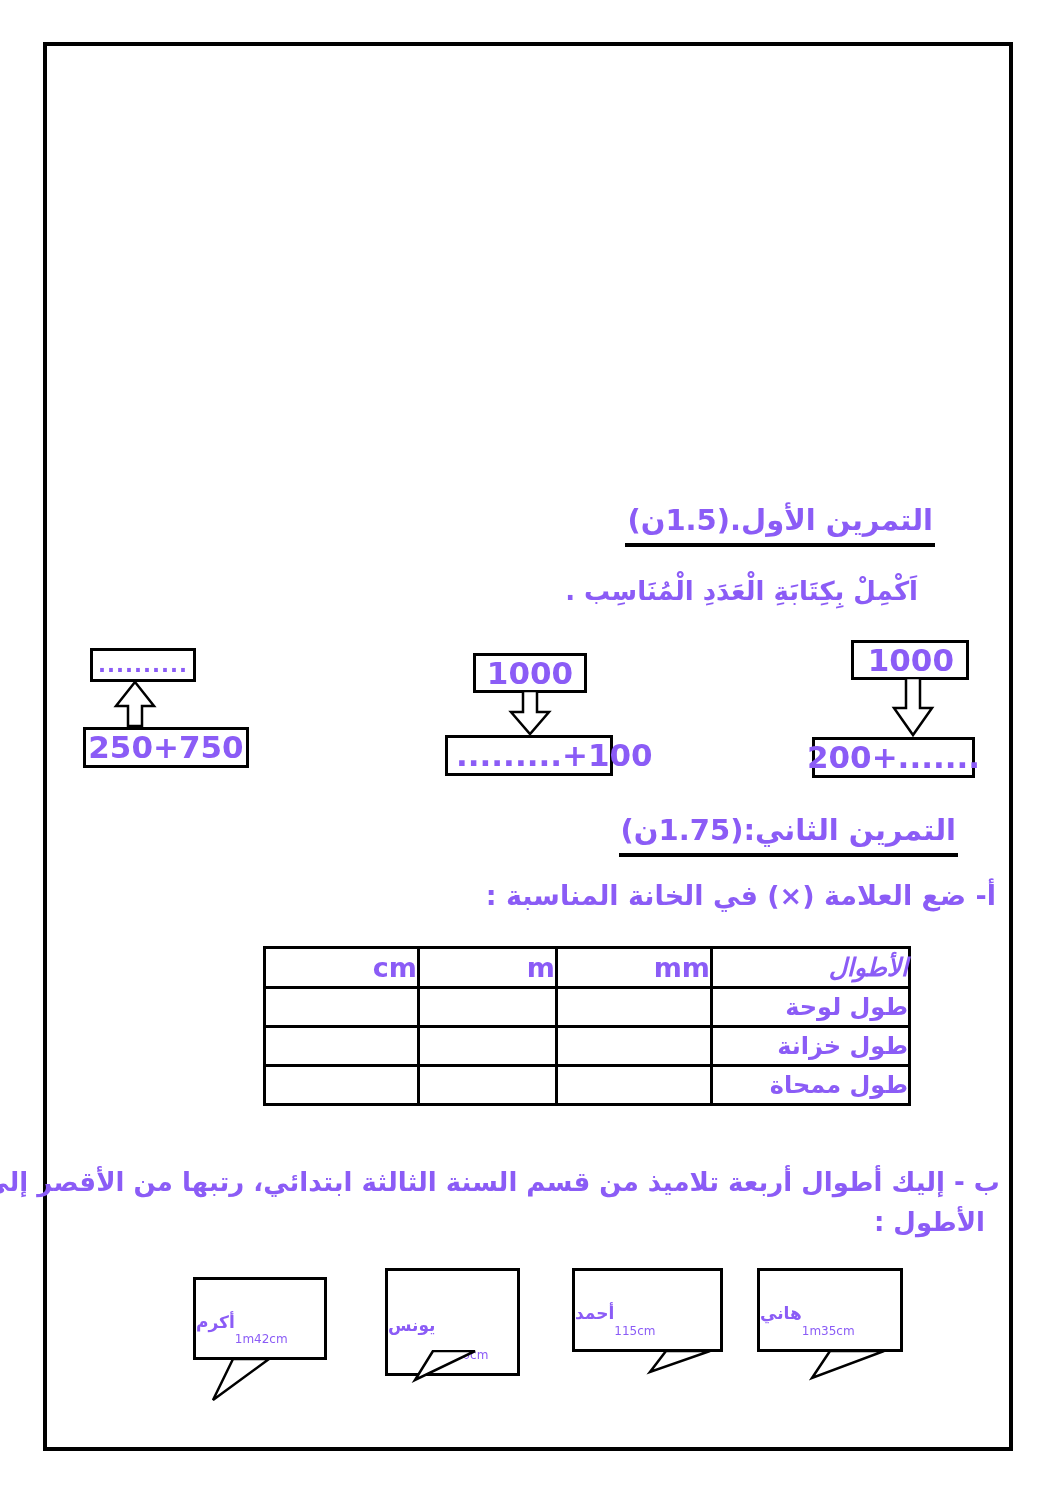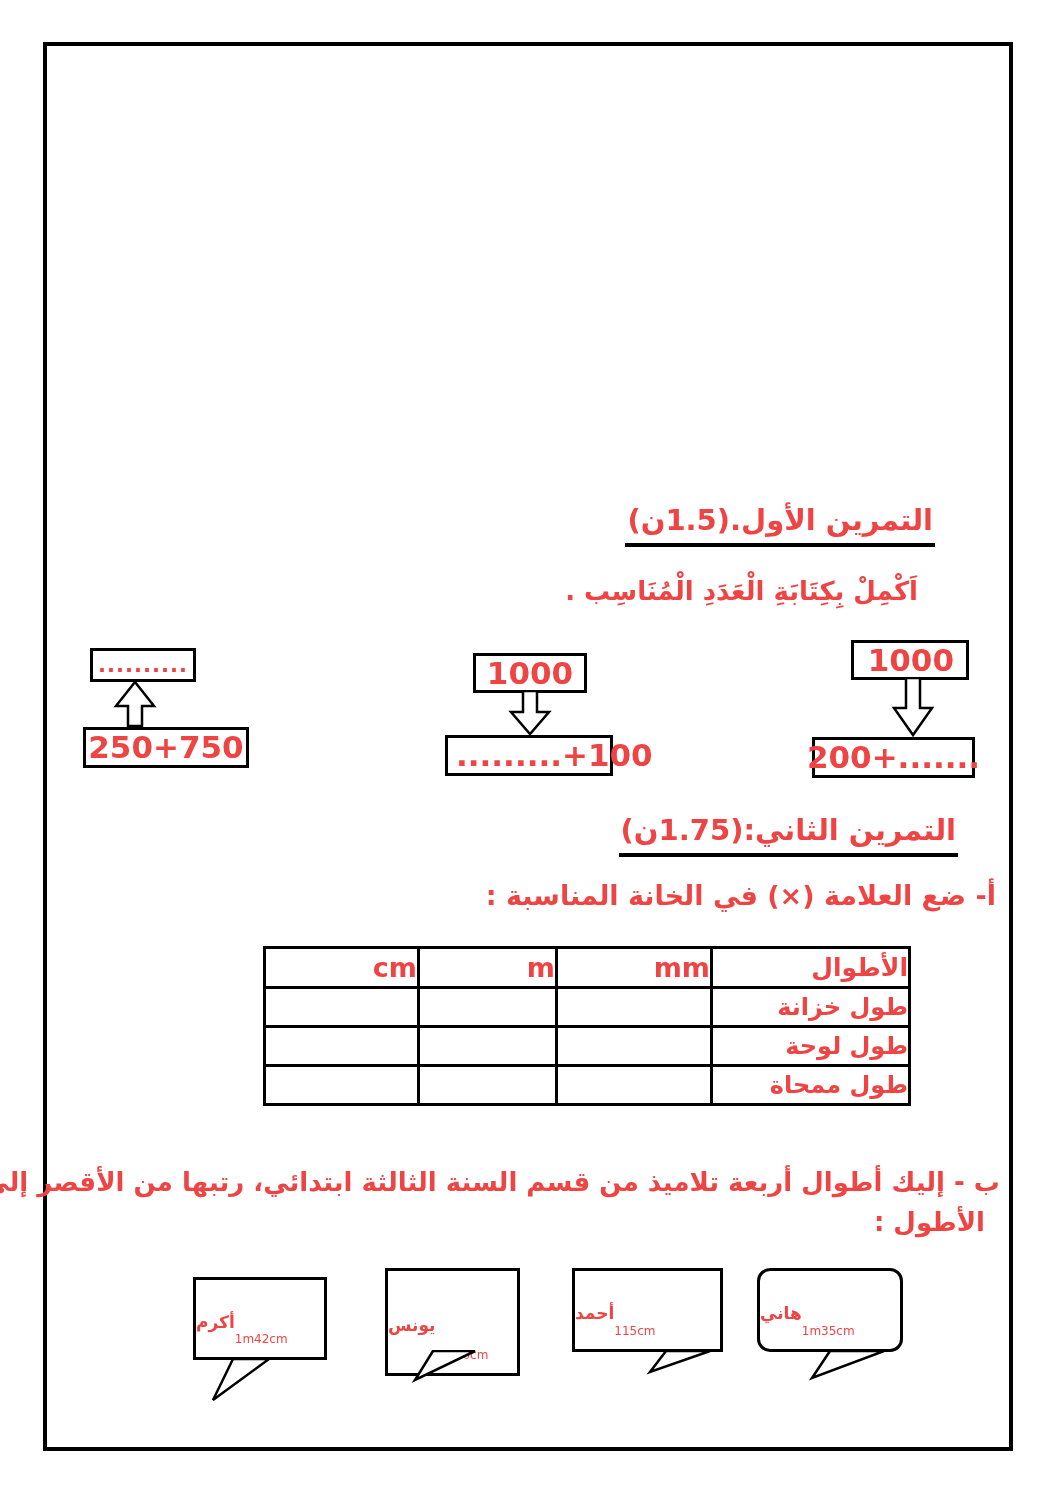--- a/index.html
+++ b/index.html
@@ -1,18 +1,18 @@
 <!DOCTYPE html>
 <html><head>
 <meta charset="utf-8">
 <style>
   html,body { margin:0; padding:0; background:#ffffff; }
   .page {
     position:relative; width:1058px; height:1497px; background:#ffffff;
-    font-family:"DejaVu Sans", sans-serif; color:#ef4444; overflow:hidden;
+    font-family:"DejaVu Sans", sans-serif; color:#8b5cf6; overflow:hidden;
   }
   .frame {
     position:absolute; left:43px; top:42px; width:970px; height:1409px;
     border:4px solid #000; box-sizing:border-box;
   }
   .ex-title {
     position:absolute; direction:rtl; font-weight:bold; font-size:29px;
     line-height:1.15; border-bottom:4px solid #000; padding:0 2px 6px 2px;
     white-space:nowrap;
   }
@@ -28,21 +28,21 @@
   .nbox.right-al { justify-content:flex-end; padding-right:12px; }
   .nbox.left-al  { justify-content:flex-start; padding-left:8px; }
   .nbox.dots { font-size:21px; letter-spacing:1px; }
   .arrow { position:absolute; }
   .wtable {
     position:absolute; left:263px; top:946px; border-collapse:collapse;
     table-layout:fixed; background:#fff;
   }
   .wtable td, .wtable th { border:3px solid #000; padding:0; text-align:right; vertical-align:middle; }
   .wtable th.unit { font-size:27px; font-weight:bold; height:37px; }
-  .wtable th.lenhdr { font-size:25px; font-weight:bold; direction:rtl; }
+  .wtable th.lenhdr { font-size:25px; font-weight:bold; direction:rtl;font-style:italic; }
   .wtable td { height:36px; }
   .wtable td.rowlabel { font-size:24px; font-weight:bold; direction:rtl; }
   .partb {
     position:absolute; direction:rtl; font-weight:bold; font-size:26px;
     line-height:1.55; text-align:right; white-space:nowrap;
   }
   .bubble {
     position:absolute; border:3px solid #000; box-sizing:border-box;
     display:flex; flex-direction:row; align-items:center; background:#fff;
   }
@@ -94,27 +94,27 @@
         <tr>
       <th class="unit">cm</th>
       <th class="unit">m</th>
       <th class="unit">mm</th>
       <th class="lenhdr">الأطوال</th>
     </tr>
     <tr>
       <td></td>
       <td></td>
       <td></td>
-      <td class="rowlabel">طول خزانة</td>
+      <td class="rowlabel">طول لوحة</td>
     </tr>
     <tr>
       <td></td>
       <td></td>
       <td></td>
-      <td class="rowlabel">طول لوحة</td>
+      <td class="rowlabel">طول خزانة</td>
     </tr>
     <tr>
       <td></td>
       <td></td>
       <td></td>
       <td class="rowlabel">طول ممحاة</td>
     </tr>
   </tbody>
     </table>
 
@@ -140,21 +140,21 @@
   </svg>
 
   <div class="bubble" style="left:572px; top:1268px; width:151px; height:84px;">
     <div class="bname">أحمد</div>
     <div class="bval" dir="ltr">115cm</div>
   </div>
   <svg class="tail" style="left:640px; top:1350px;" width="80" height="26" viewBox="0 0 80 26">
     <polygon points="26,1 10,22 70,1" fill="#ffffff" stroke="#000000" stroke-width="2.5" stroke-linejoin="miter"></polygon>
   </svg>
 
-  <div class="bubble" style="left:757px; top:1268px; width:146px; height:84px;border-radius:13px;">
+  <div class="bubble" style="left:757px; top:1268px; width:146px; height:84px;">
     <div class="bname">هاني</div>
     <div class="bval" dir="ltr">1m35cm</div>
   </div>
   <svg class="tail" style="left:800px; top:1350px;" width="90" height="32" viewBox="0 0 90 32">
     <polygon points="30,1 12,28 84,1" fill="#ffffff" stroke="#000000" stroke-width="2.5" stroke-linejoin="miter"></polygon>
   </svg>
 
 </div>
 
 </body></html>

